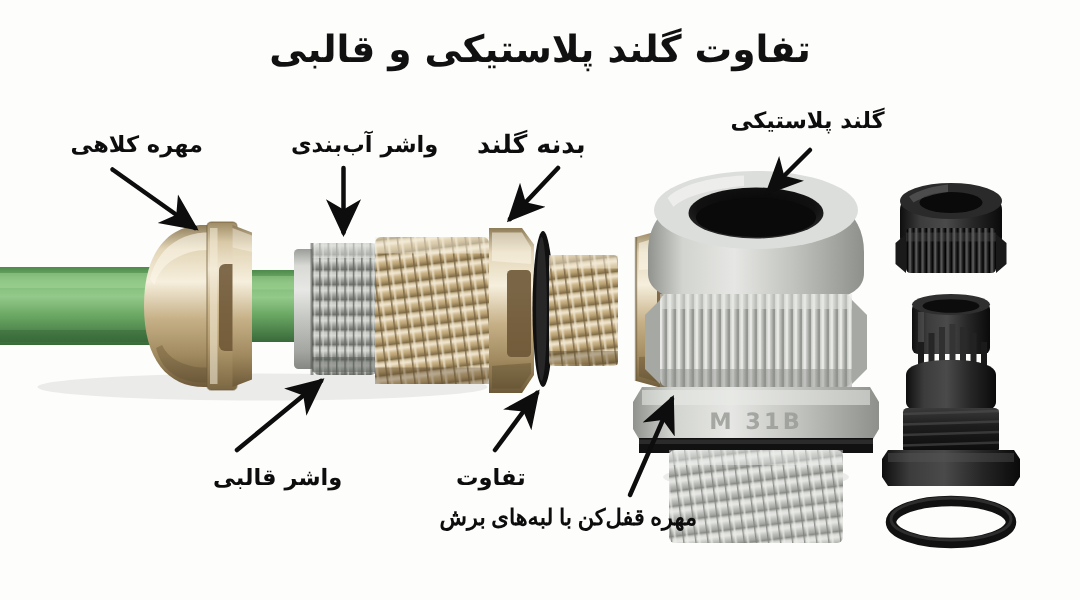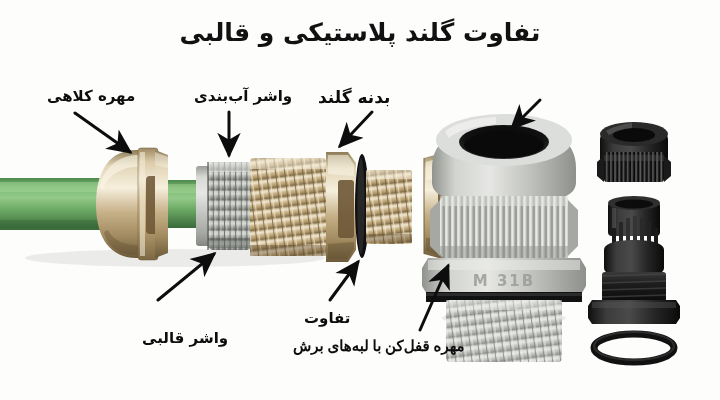--- a/index.html
+++ b/index.html
@@ -301,20 +301,21 @@
   </svg>
 
   <div id="title">تفاوت گلند پلاستیکی و قالبی</div>
 
   <div class="lbl" style="left:194px;top:88px;font-size:15px;">واشر آب‌بندی</div>
 
   <div class="lbl" style="left:47px;top:88px;font-size:15px;">مهره کلاهی</div>
 
   <div class="lbl" style="left:318px;top:88px;font-size:17px;">بدنه گلند</div>
 
-
-  <div class="lbl" style="left:142px;top:310px;font-size:15px;margin-top:20px;">واشر قالبی</div>
+  <div class="lbl" style="left:487px;top:72px;font-size:15px;">گلند پلاستیکی</div>
+
+  <div class="lbl" style="left:142px;top:310px;font-size:15px;">واشر قالبی</div>
 
   <div class="lbl" style="left:304px;top:310px;font-size:15px;">تفاوت</div>
 
   <div class="lbl" style="left:293px;top:338px;font-size:15px;font-family:Liberation Serif, serif;">مهره قفل‌کن با لبه‌های برش</div>
 
 </div>
 
 </body></html>

